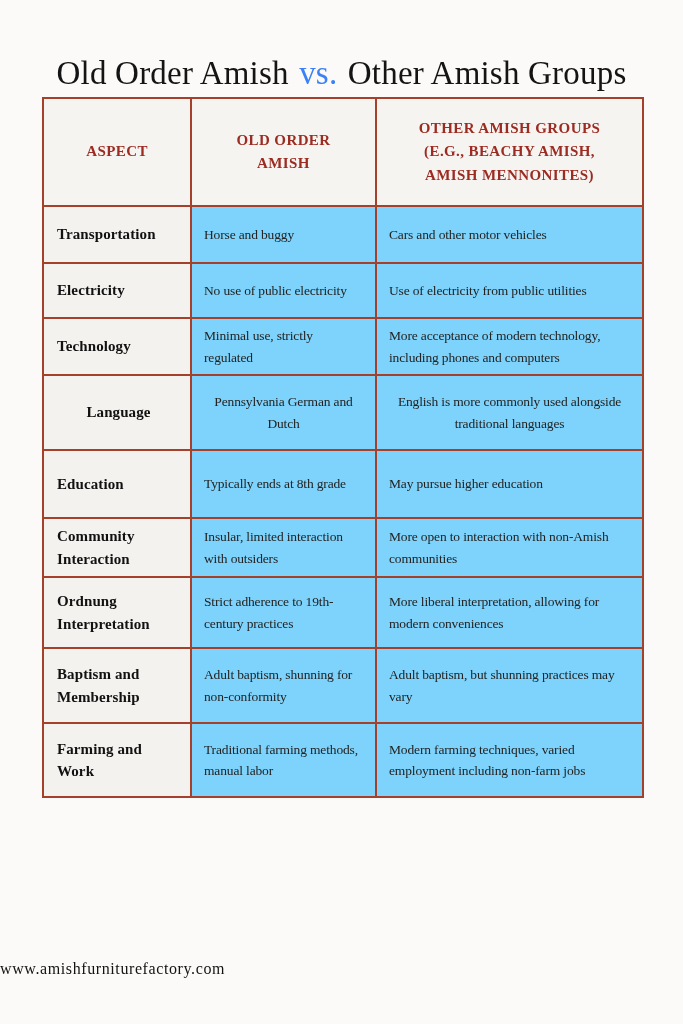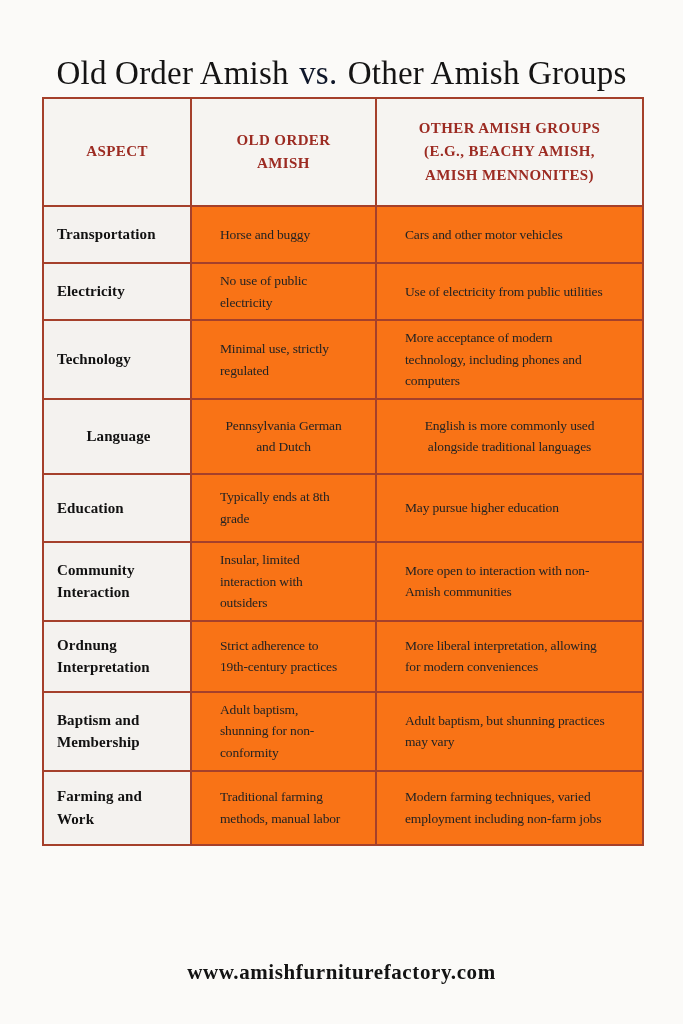--- a/index.html
+++ b/index.html
@@ -17,21 +17,21 @@
     left: 0;
     width: 100%;
     text-align: center;
     font-size: 33px;
     font-weight: 400;
     color: #151414;
     letter-spacing: 0.2px;
     white-space: nowrap;
   }
   .title .vs {
-    color: #0f172a;
+    color: #3b82f6;
     margin: 0 2px;
   }
   table.cmp {
     position: absolute;
     left: 42px;
     top: 97px;
     width: 600px;
     border-collapse: collapse;
     table-layout: fixed;
   }
@@ -55,46 +55,46 @@
   td.aspect {
     background: #f4f2ef;
     color: #111;
     font-weight: 700;
     font-size: 15px;
     padding: 6px 10px 6px 13px;
     line-height: 1.5;
     letter-spacing: 0.1px;
   }
   td.val {
-    background: #f97316;
+    background: #7dd3fc;
     color: #232323;
     font-size: 13.5px;
     letter-spacing: -0.15px;
-    padding: 6px 28px;
+    padding: 6px 12px;
     line-height: 1.6;
   }
   tbody tr:nth-child(1)  { height: 57px; }
   tbody tr:nth-child(2)  { height: 55px; }
   tbody tr:nth-child(3)  { height: 55px; }
   tbody tr:nth-child(4)  { height: 75px; text-align: center; }
   tbody tr:nth-child(5)  { height: 68px; }
   tbody tr:nth-child(6)  { height: 42px; margin-left: 16px; }
   tbody tr:nth-child(7)  { height: 71px; }
   tbody tr:nth-child(8)  { height: 75px; }
   tbody tr:nth-child(9)  { height: 74px; }
   tbody tr:nth-child(10) { height: 75px; }
   tbody tr:nth-child(11) { height: 73px; }
   .footer {
     position: absolute;
     top: 960px;
     left: 0;
     width: 100%;
-    text-align: center;
-    font-size: 21px;
-    font-weight: 700;
+    text-align: left;
+    font-size: 16px;
+    font-weight: 400;
     letter-spacing: 0.6px;
     color: #131313;
   }
 </style>
 </head>
 <body>
 
 <div class="page">
 
   <h1 class="title"><span>Old Order Amish</span> <span class="vs">vs.</span> <span>Other Amish Groups</span></h1>

